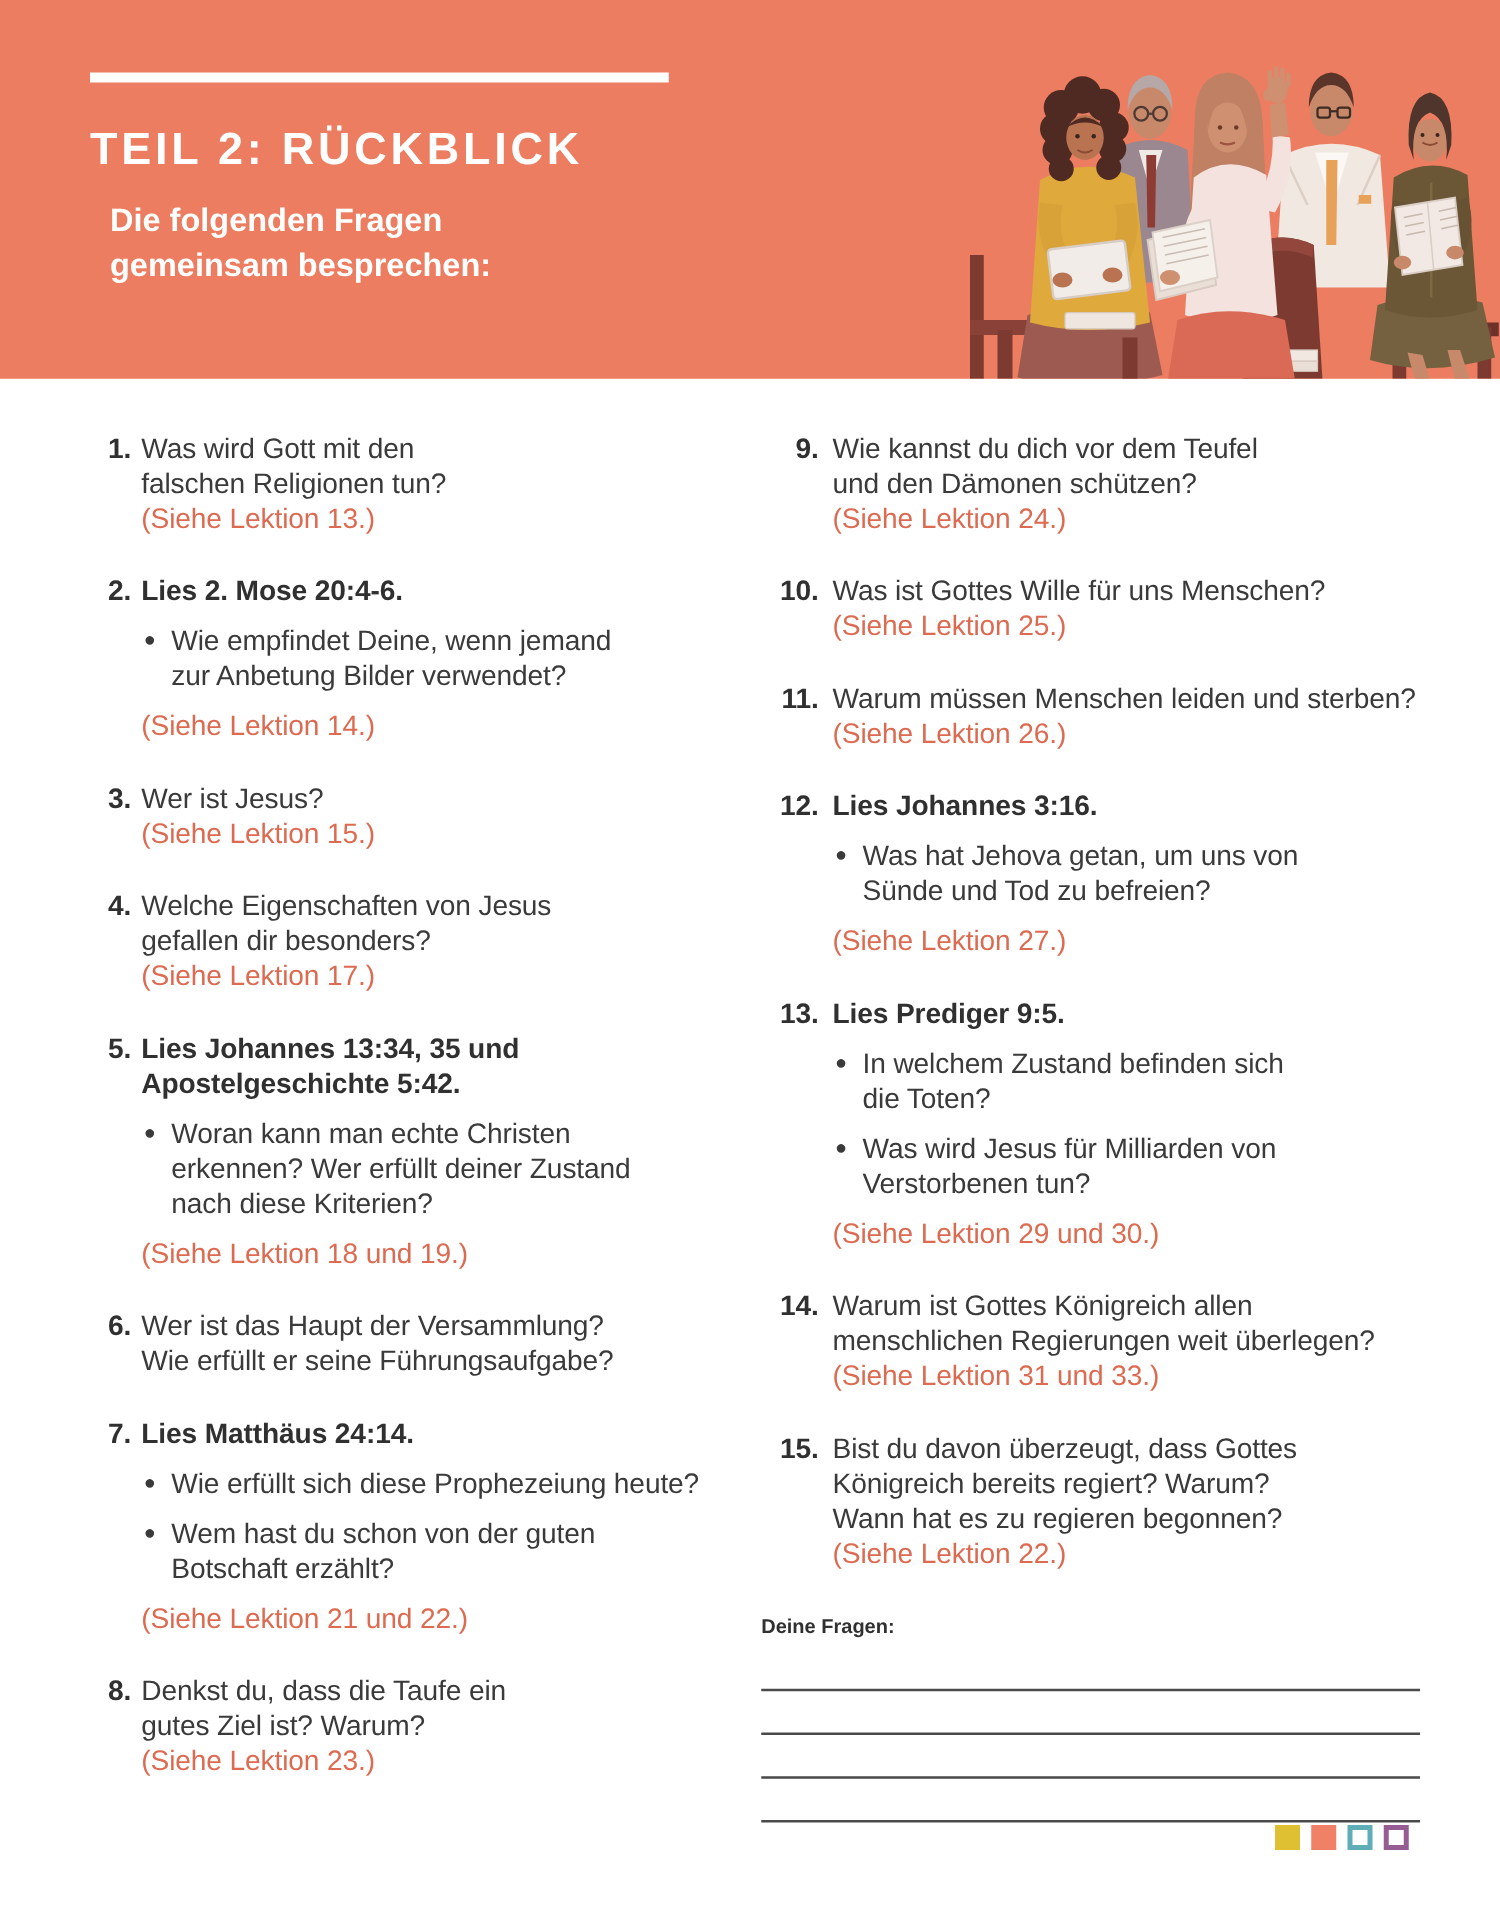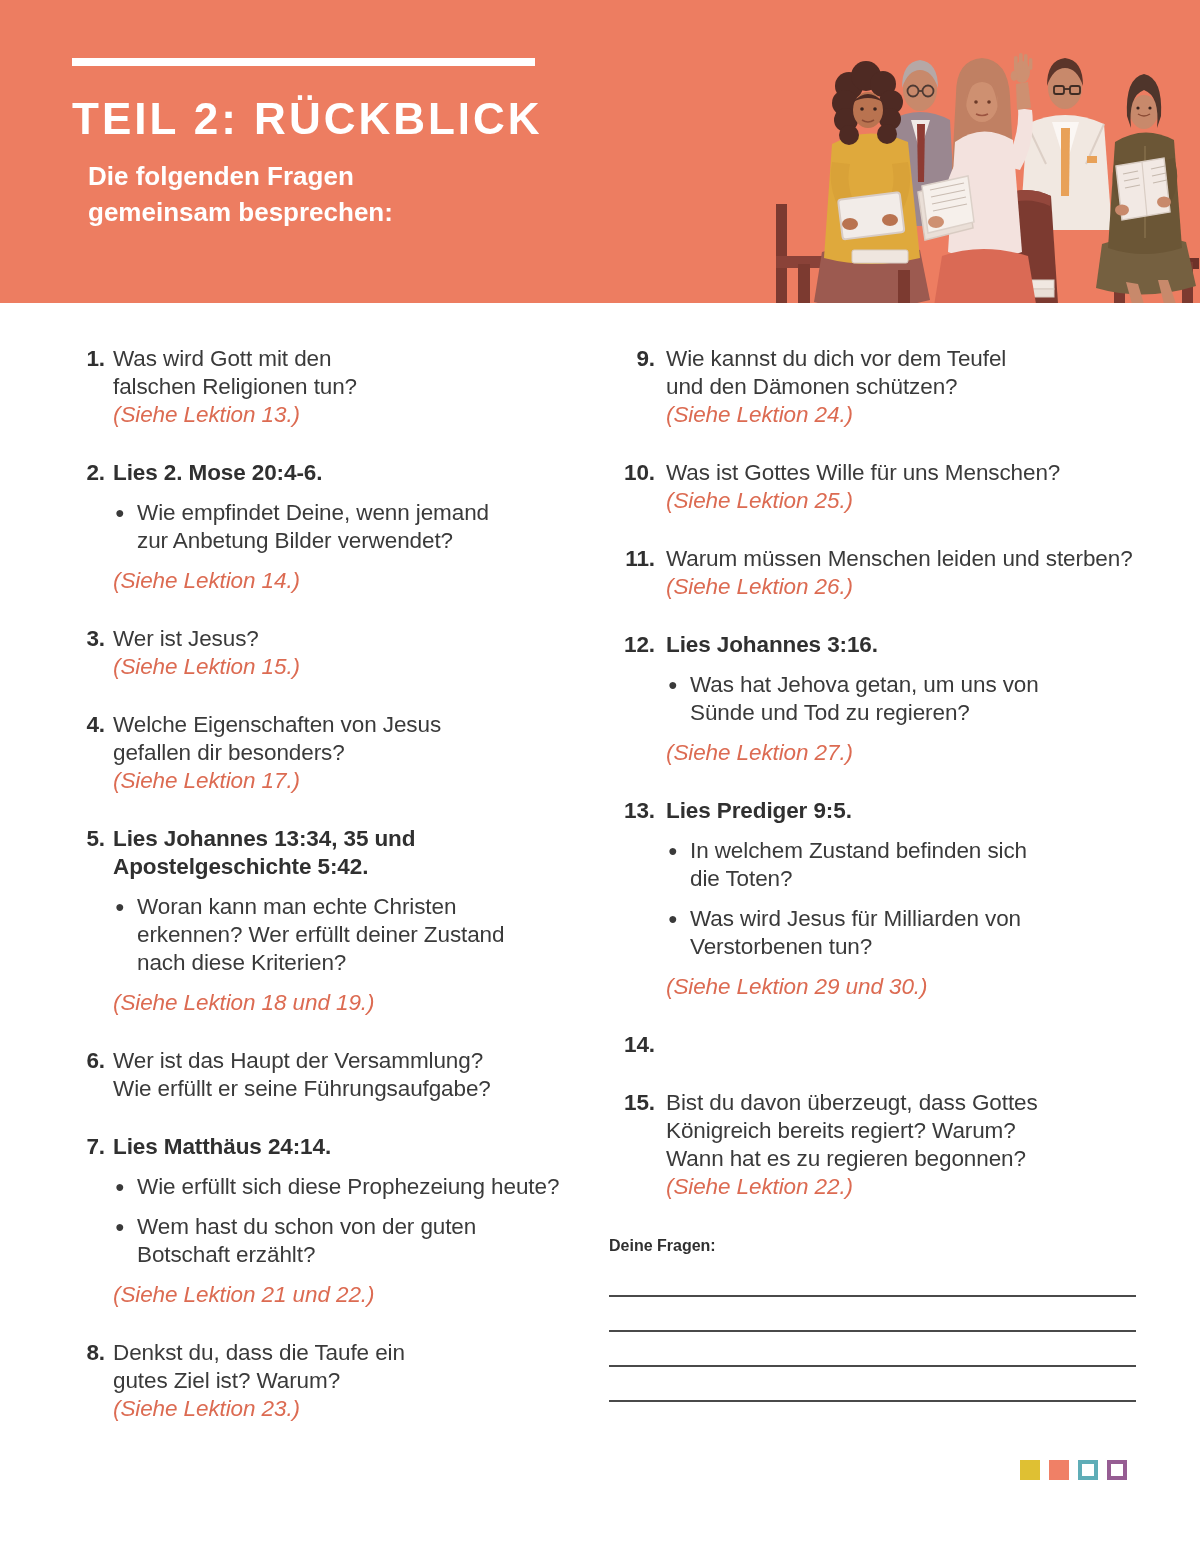--- a/index.html
+++ b/index.html
@@ -7,42 +7,42 @@
     position:relative;width:1200px;height:1543px;background:#ffffff;overflow:hidden;
     font-family:"Liberation Sans", sans-serif;color:var(--text,#3a3a3a);
   }
   
   .header{
     position:relative;width:1200px;height:303px;background:var(--header-bg,#ED7D61);overflow:hidden;
   }
   .header-text{position:absolute;left:72px;top:58px;z-index:2;}
   .header-rule{width:463px;height:8px;background:#ffffff;}
   .page-title{
-    margin:30px 0 0 0;font-size:44px;line-height:46px;font-weight:700;color:#ffffff;letter-spacing:3px;
+    margin:30px 0 0 0;font-size:36px;line-height:46px;font-weight:700;color:#ffffff;letter-spacing:3px;
   }
   .header-subtitle{
     margin:16px 0 0 16px;font-size:26px;line-height:36px;font-weight:700;color:#ffffff;white-space:pre-line;
   }
   .header-illustration{position:absolute;right:0;bottom:0;width:430px;height:303px;z-index:1;}
   
   .content{display:flex;padding:42px 0 0 84px;}
   .col{display:block;}
   .col-left{width:490px;margin-right:35px;}
   .col-right{width:527px;}
   .q{display:flex;margin:0 0 30px 0;font-size:22.5px;line-height:28px;letter-spacing:-0.1px;}
   .q-num{flex:0 0 auto;font-weight:700;text-align:right;color:#303030;}
   .col-left .q-num{width:21px;margin-right:8px;}
   .col-right .q-num{width:46px;margin-right:11px;}
   .q-body{flex:1 1 auto;min-width:0;}
   .q-text{margin:0;white-space:pre-line;}
   .q-text.bold{font-weight:700;color:#303030;}
   .q-bullet{display:flex;margin-top:12px;}
   .q-bullet .dot{flex:0 0 24px;width:24px;padding-left:2px;font-size:16px;line-height:28px;box-sizing:border-box;}
   .q-bullet-text{margin:0;white-space:pre-line;}
-  .q-ref{margin:0;font-style:italic;color:var(--accent,#DC6B52);}
+  .q-ref{margin:0;color:var(--accent,#DC6B52);}
   .q-ref.spaced{margin-top:12px;}
   
   .your-questions{margin-top:2px;}
   .yq-label{margin:0;font-size:16px;line-height:30px;font-weight:700;color:#303030;}
   .write-lines{margin-top:10px;}
   .write-line{height:33px;border-bottom:2px solid var(--line,#4A4A4A);}
   .write-line:first-child{height:24px;}
   
   .footer-squares{position:absolute;top:1460px;right:73px;display:flex;}
   .footer-square{width:20px;height:20px;margin-left:9px;box-sizing:border-box;}
@@ -310,21 +310,21 @@
               <p class="q-ref">(Siehe Lektion 26.)</p>
             </div>
           </div>
           <div class="q">
             <span class="q-num">12.</span>
             <div class="q-body">
               <p class="q-text bold">Lies Johannes 3:16.</p>
               <div class="q-bullet">
                 <span class="dot">●</span>
                 <p class="q-bullet-text">Was hat Jehova getan, um uns von
-Sünde und Tod zu regieren?</p>
+Sünde und Tod zu befreien?</p>
               </div>
               <p class="q-ref spaced">(Siehe Lektion 27.)</p>
             </div>
           </div>
           <div class="q">
             <span class="q-num">13.</span>
             <div class="q-body">
               <p class="q-text bold">Lies Prediger 9:5.</p>
               <div class="q-bullet">
                 <span class="dot">●</span>
@@ -334,20 +334,25 @@
               <div class="q-bullet">
                 <span class="dot">●</span>
                 <p class="q-bullet-text">Was wird Jesus für Milliarden von
 Verstorbenen tun?</p>
               </div>
               <p class="q-ref spaced">(Siehe Lektion 29 und 30.)</p>
             </div>
           </div>
           <div class="q">
             <span class="q-num">14.</span>
+            <div class="q-body">
+              <p class="q-text">Warum ist Gottes Königreich allen
+menschlichen Regierungen weit überlegen?</p>
+              <p class="q-ref">(Siehe Lektion 31 und 33.)</p>
+            </div>
           </div>
           <div class="q">
             <span class="q-num">15.</span>
             <div class="q-body">
               <p class="q-text">Bist du davon überzeugt, dass Gottes
 Königreich bereits regiert? Warum?
 Wann hat es zu regieren begonnen?</p>
               <p class="q-ref">(Siehe Lektion 22.)</p>
             </div>
           </div>

